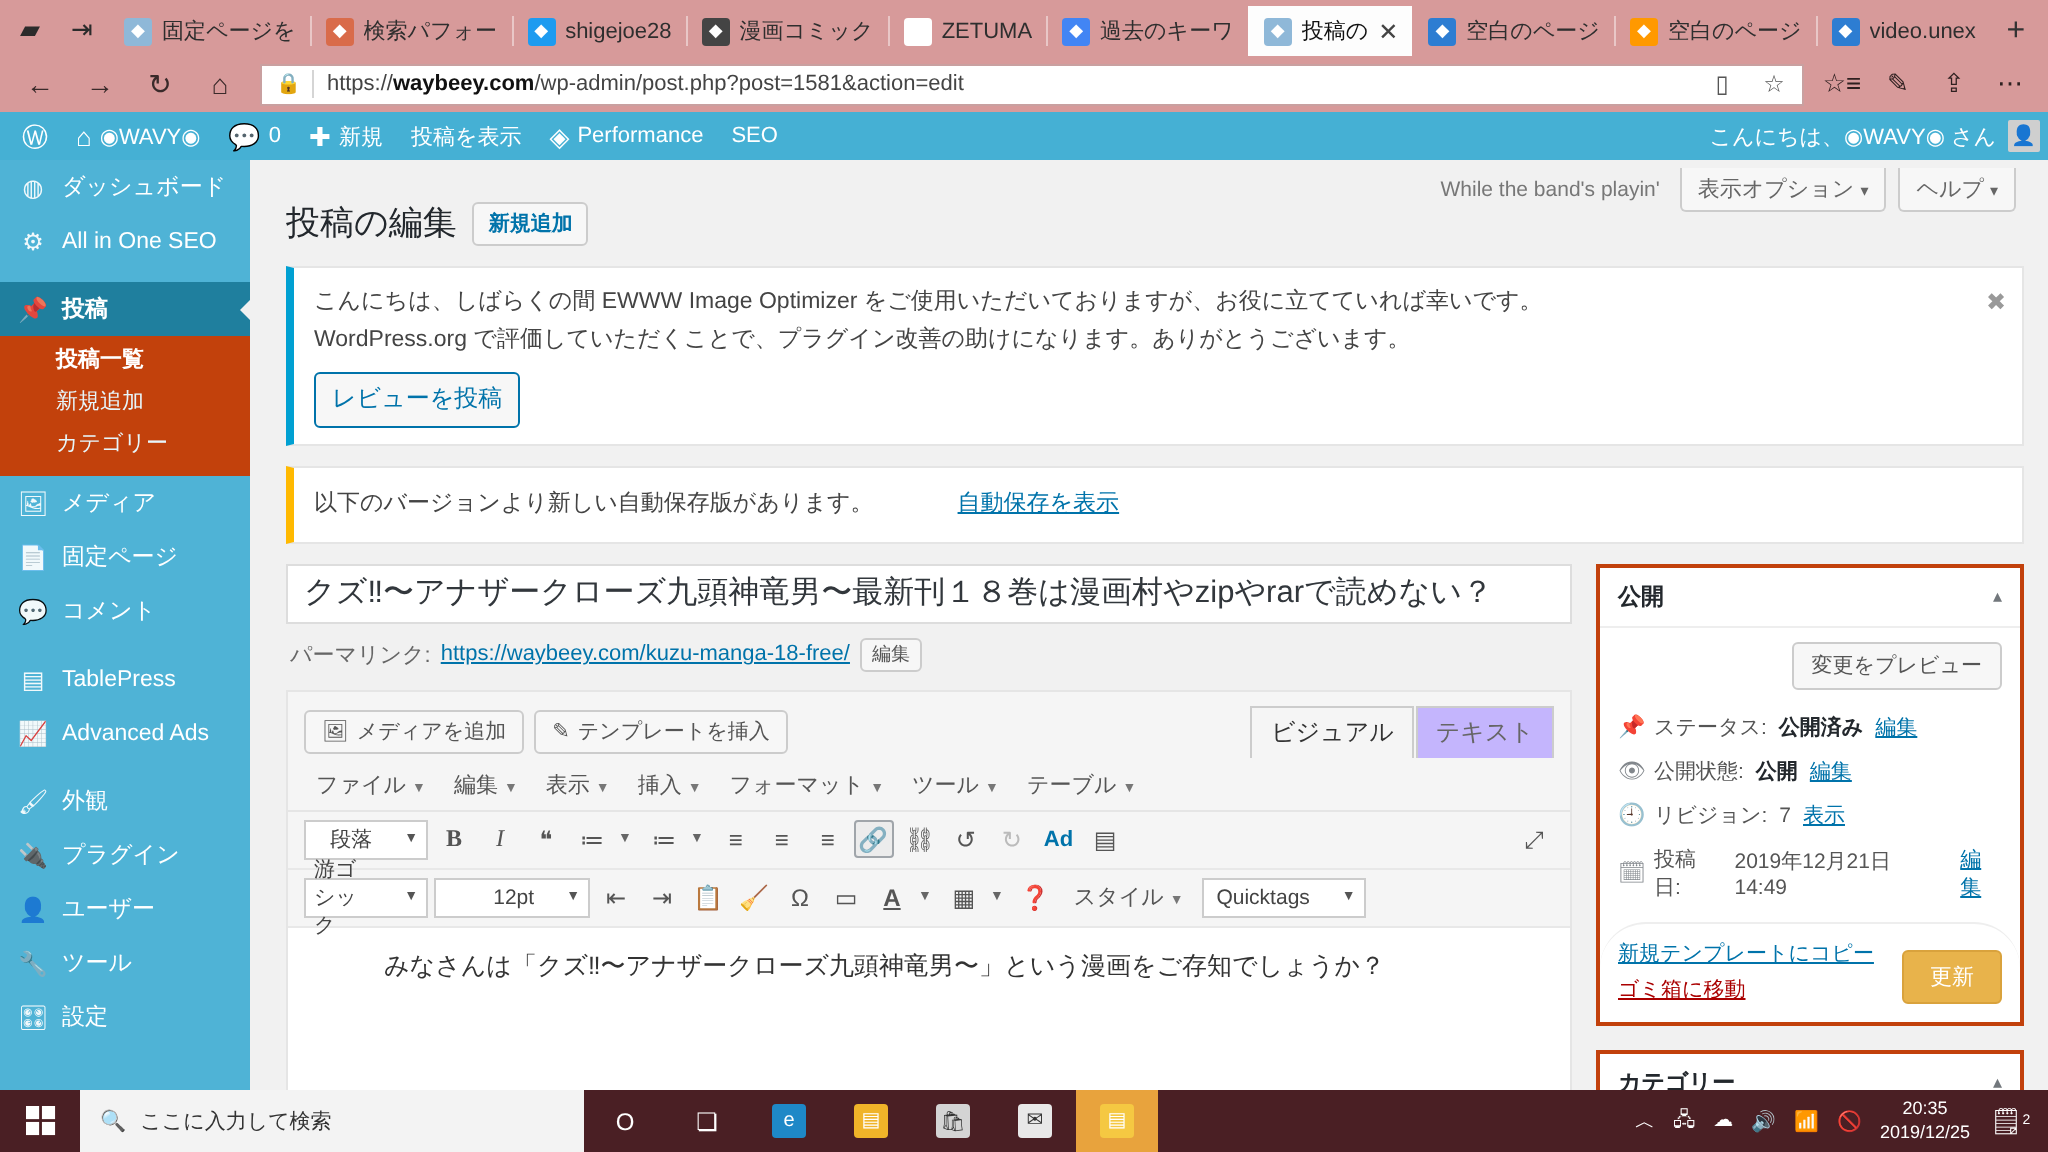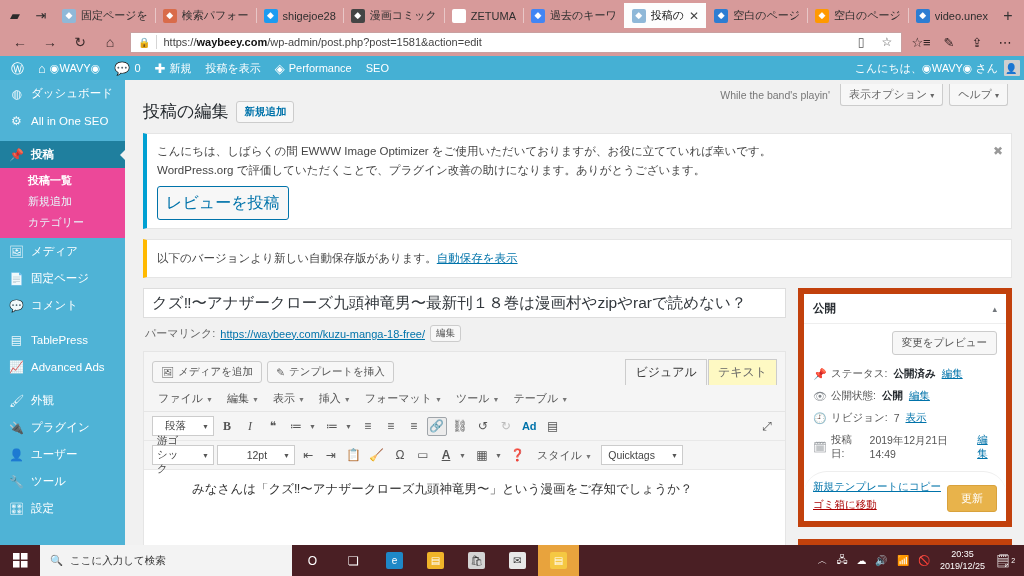--- a/index.html
+++ b/index.html
@@ -101,21 +101,21 @@
     display: flex; align-items: center; gap: 7px; height: 27px;
     padding-left: 9px; color: #fff; position: relative;
   }
   .menu-item .mi-icon { width: 15px; font-size: 12px; text-align: center; flex: none; opacity: .92; }
   .menu-item.current { background: #1f7f9e; font-weight: bold; }
   .menu-item.current::after {
     content: ""; position: absolute; right: -1px; top: 50%;
     margin-top: -6px; border-style: solid; border-width: 6px 6px 6px 0;
     border-color: transparent #f1f1f1 transparent transparent;
   }
-  .submenu { background: #ec4899; padding: 2px 0 5px 0; }
+  .submenu { background: #c2410c; padding: 2px 0 5px 0; }
   .submenu-item { padding: 2px 0 2px 28px; font-size: 11px; color: #e7f6fb; line-height: 17px; }
   .submenu-item.current { color: #fff; font-weight: bold; }
   .menu-sep { height: 7px; }
 
   
   #wpcontent {
     flex: 1; background: #f1f1f1; position: relative; overflow: hidden;
     padding: 8px 12px 0 18px;
   }
   #screen-meta-links {
@@ -138,25 +138,25 @@
 
   .notice {
     background: #fff; border: 1px solid #e5e5e5; border-left: 4px solid #00a0d2;
     padding: 8px 10px; margin-bottom: 10px; position: relative;
     font-size: 11.5px; color: #444; line-height: 1.65;
   }
   .notice.warn { border-left-color: #ffb900; padding: 9px 10px; }
   .notice .dismiss {
     position: absolute; right: 8px; top: 8px; color: #999; font-size: 12px;
   }
-  .notice .link, .inline-link { color: #0073aa; text-decoration: underline; }
+  .notice .link, .inline-link { color: #0073aa; text-decoration: underline; margin-left: 42px; }
   .notice .review-btn {
     display: inline-block; margin-top: 6px; background: #f7f7f7;
     border: 1px solid #0073aa; border-radius: 3px; color: #0073aa;
-    font-size: 16px; padding: 3px 8px;
+    font-size: 12px; padding: 3px 8px;
   }
 
   #post-body { display: flex; gap: 12px; align-items: flex-start; }
   #post-body-content { flex: 1; min-width: 0; }
   #postbox-container { width: 214px; flex: none; }
 
   #titlediv input {
     width: 100%; height: 30px; font-size: 15.5px; padding: 2px 8px;
     border: 1px solid #ddd; color: #32373c; background: #fff;
     font-family: "Liberation Sans", sans-serif; outline: none;
@@ -180,21 +180,21 @@
     background: #f7f7f7; border: 1px solid #ccc; border-radius: 3px;
     font-size: 10.5px; padding: 3px 8px; color: #555;
     display: flex; align-items: center; gap: 4px;
   }
   #editor-tabs { margin-left: auto; display: flex; align-items: flex-end; gap: 1px; }
   .ed-tab {
     font-size: 12px; padding: 4px 9px; color: #666; background: #f5f5f5;
     border: 1px solid transparent; border-bottom: none;
   }
   .ed-tab.active { background: #f5f5f5; border-color: #ccc; color: #333; }
-  .ed-tab.inactive { background: #fef9c3; border-color: #ccc; }
+  .ed-tab.inactive { background: #c4b5fd; border-color: #ccc; }
 
   #mce-menubar {
     display: flex; align-items: center; gap: 2px; padding: 4px 8px 3px 8px;
     border-bottom: 1px solid #e5e5e5; background: #f5f5f5;
   }
   .mce-menu-item { font-size: 11px; color: #555; padding: 2px 6px; white-space: nowrap; }
   .mce-menu-item .caret { font-size: 7px; margin-left: 3px; color: #777; }
 
   .mce-toolbar {
     display: flex; align-items: center; gap: 3px; padding: 4px 8px;
@@ -216,21 +216,21 @@
   .mce-fullscreen { margin-left: auto; }
   .ad-btn { font-size: 11px; color: #0073aa; font-weight: bold; }
 
   #mce-canvas {
     background: #fff; height: 116px; padding: 10px 16px 0 48px;
     font-size: 12.5px; color: #333; line-height: 1.45; overflow: hidden;
   }
   #mce-canvas p { margin-bottom: 16px; }
 
   
-  .postbox { background: #fff; border: 6px solid #c2410c; margin-bottom: 12px; }
+  .postbox { background: #fff; border: 2px solid #c2410c; margin-bottom: 12px; }
   .postbox-header {
     display: flex; align-items: center; justify-content: space-between;
     padding: 7px 9px; border-bottom: 1px solid #eee;
   }
   .postbox-header h2 { font-size: 11.5px; color: #23282d; font-weight: bold; }
   .toggle-indicator { color: #72777c; font-size: 9px; }
   .publish-inner { padding: 7px 9px 0 9px; }
   .preview-row { display: flex; justify-content: flex-end; margin-bottom: 8px; }
   .preview-btn {
     background: #f7f7f7; border: 1px solid #ccc; border-radius: 3px;

